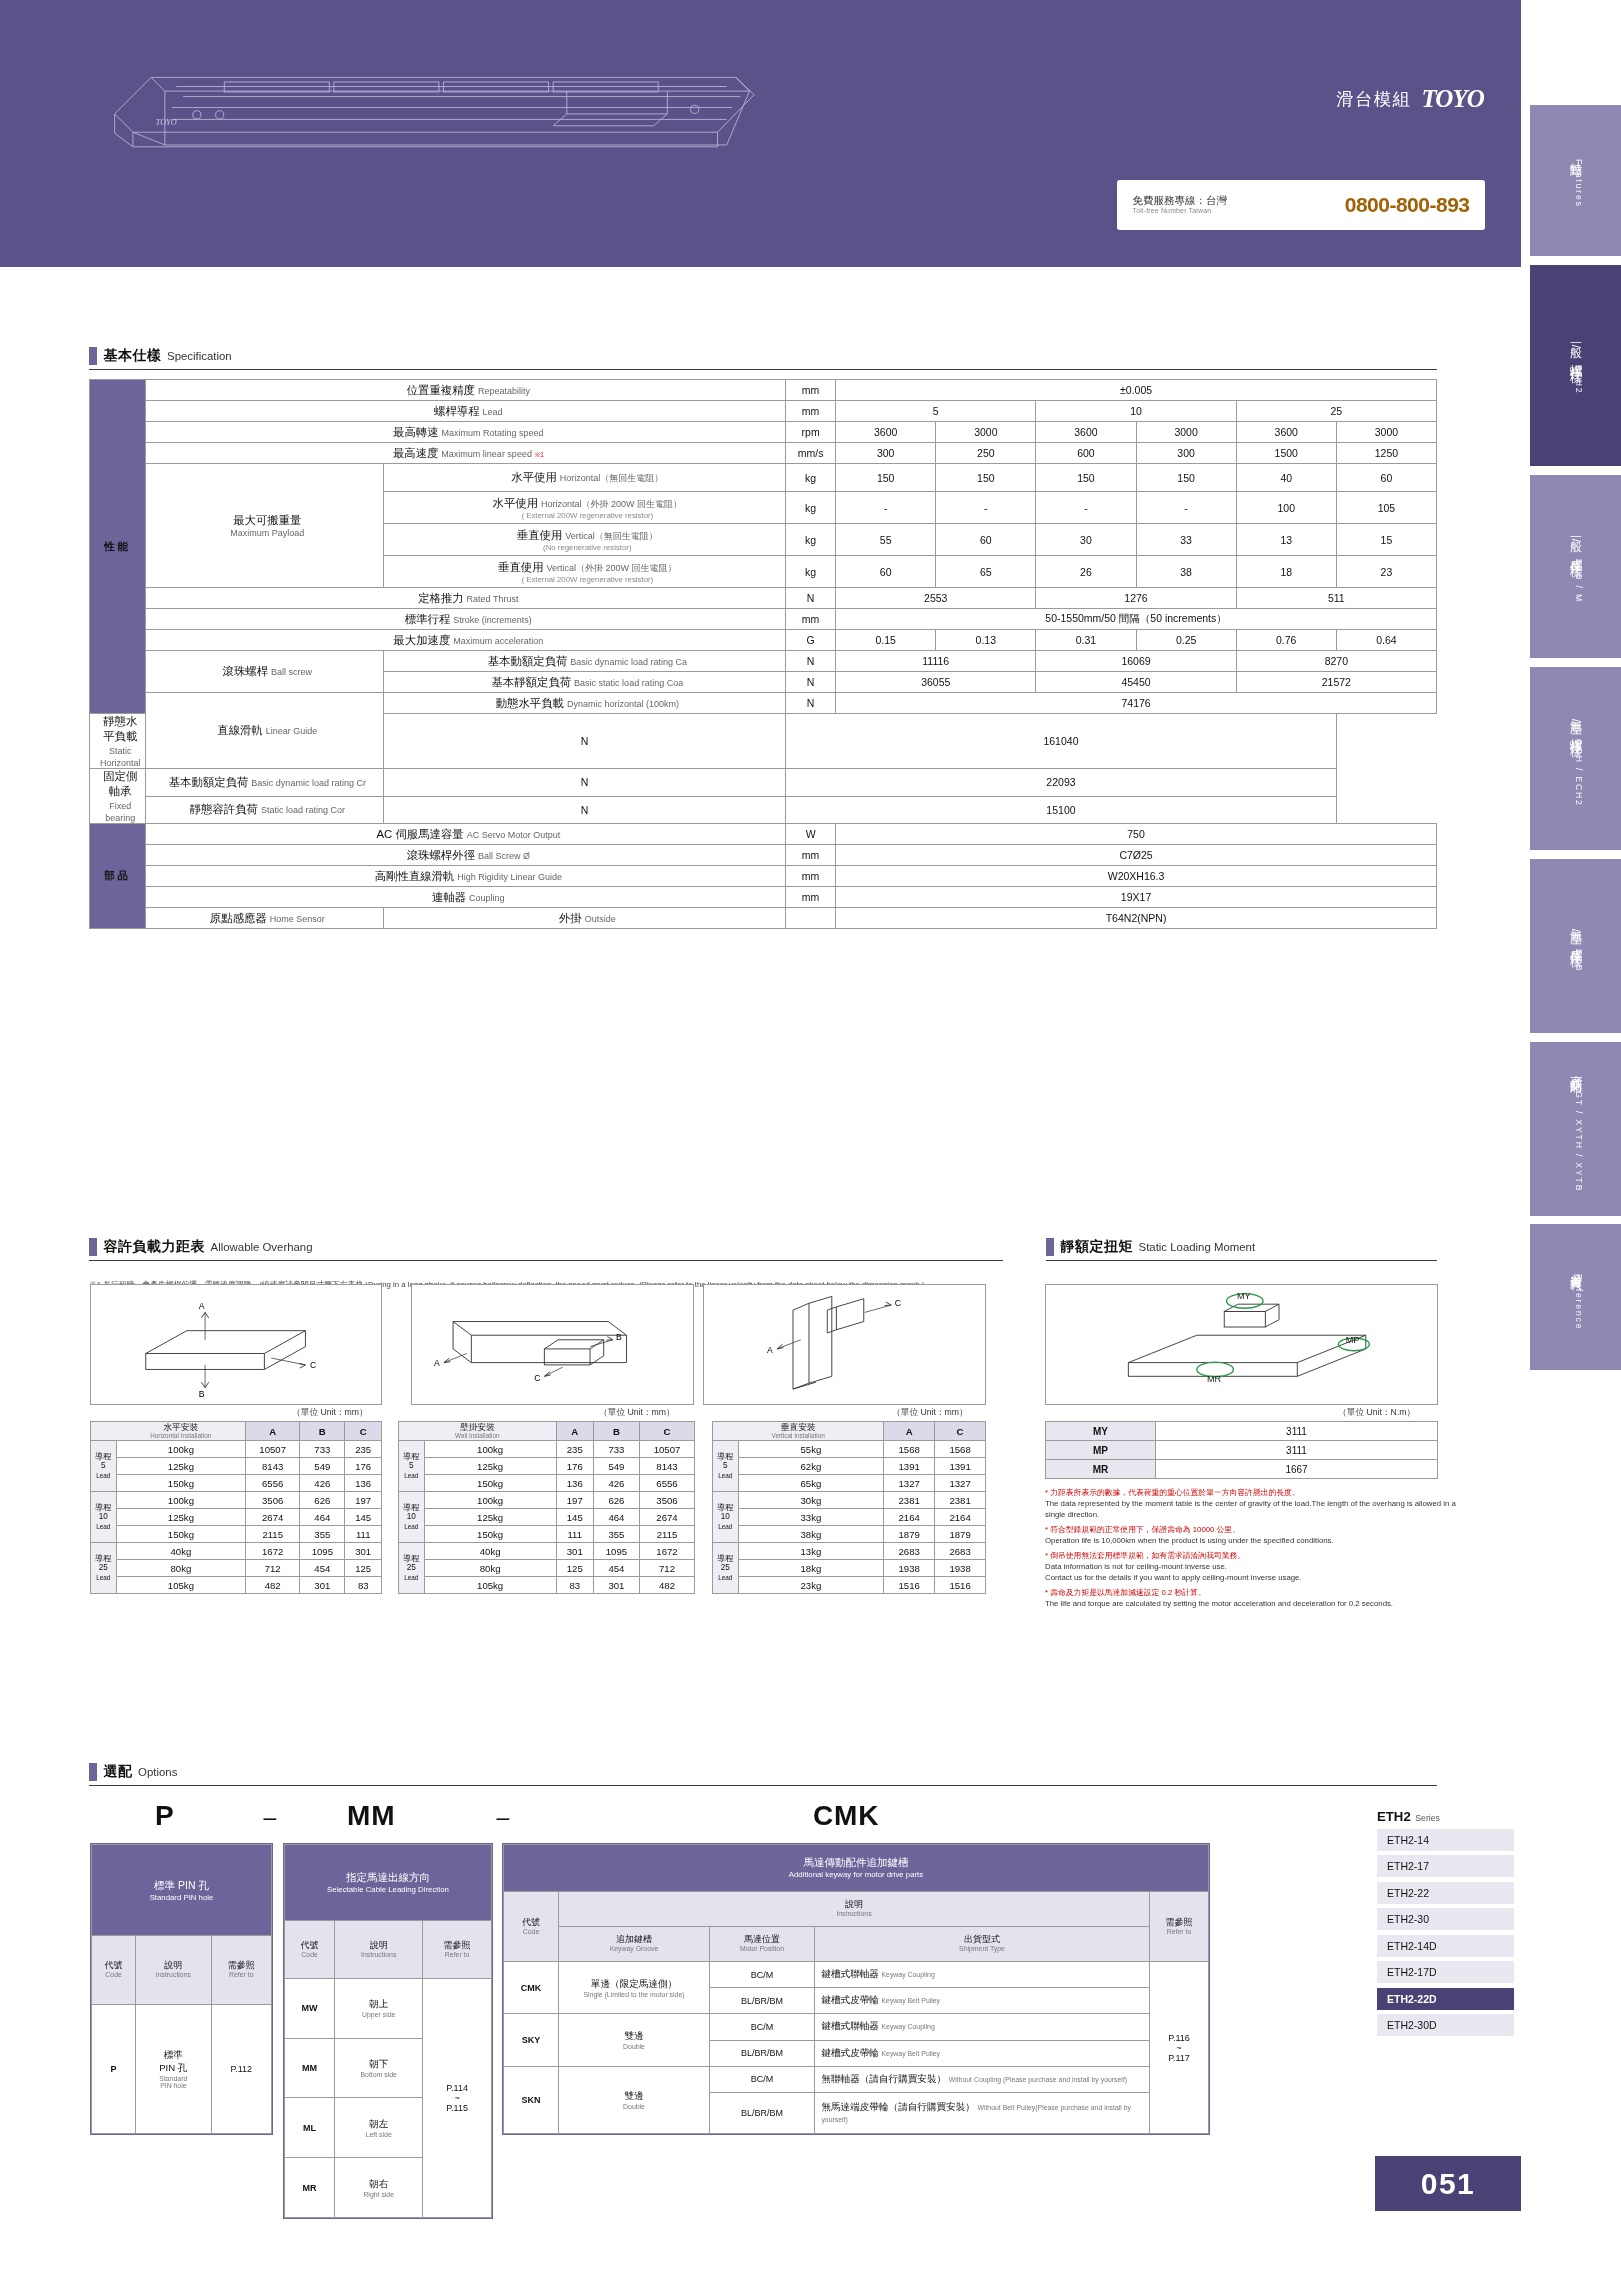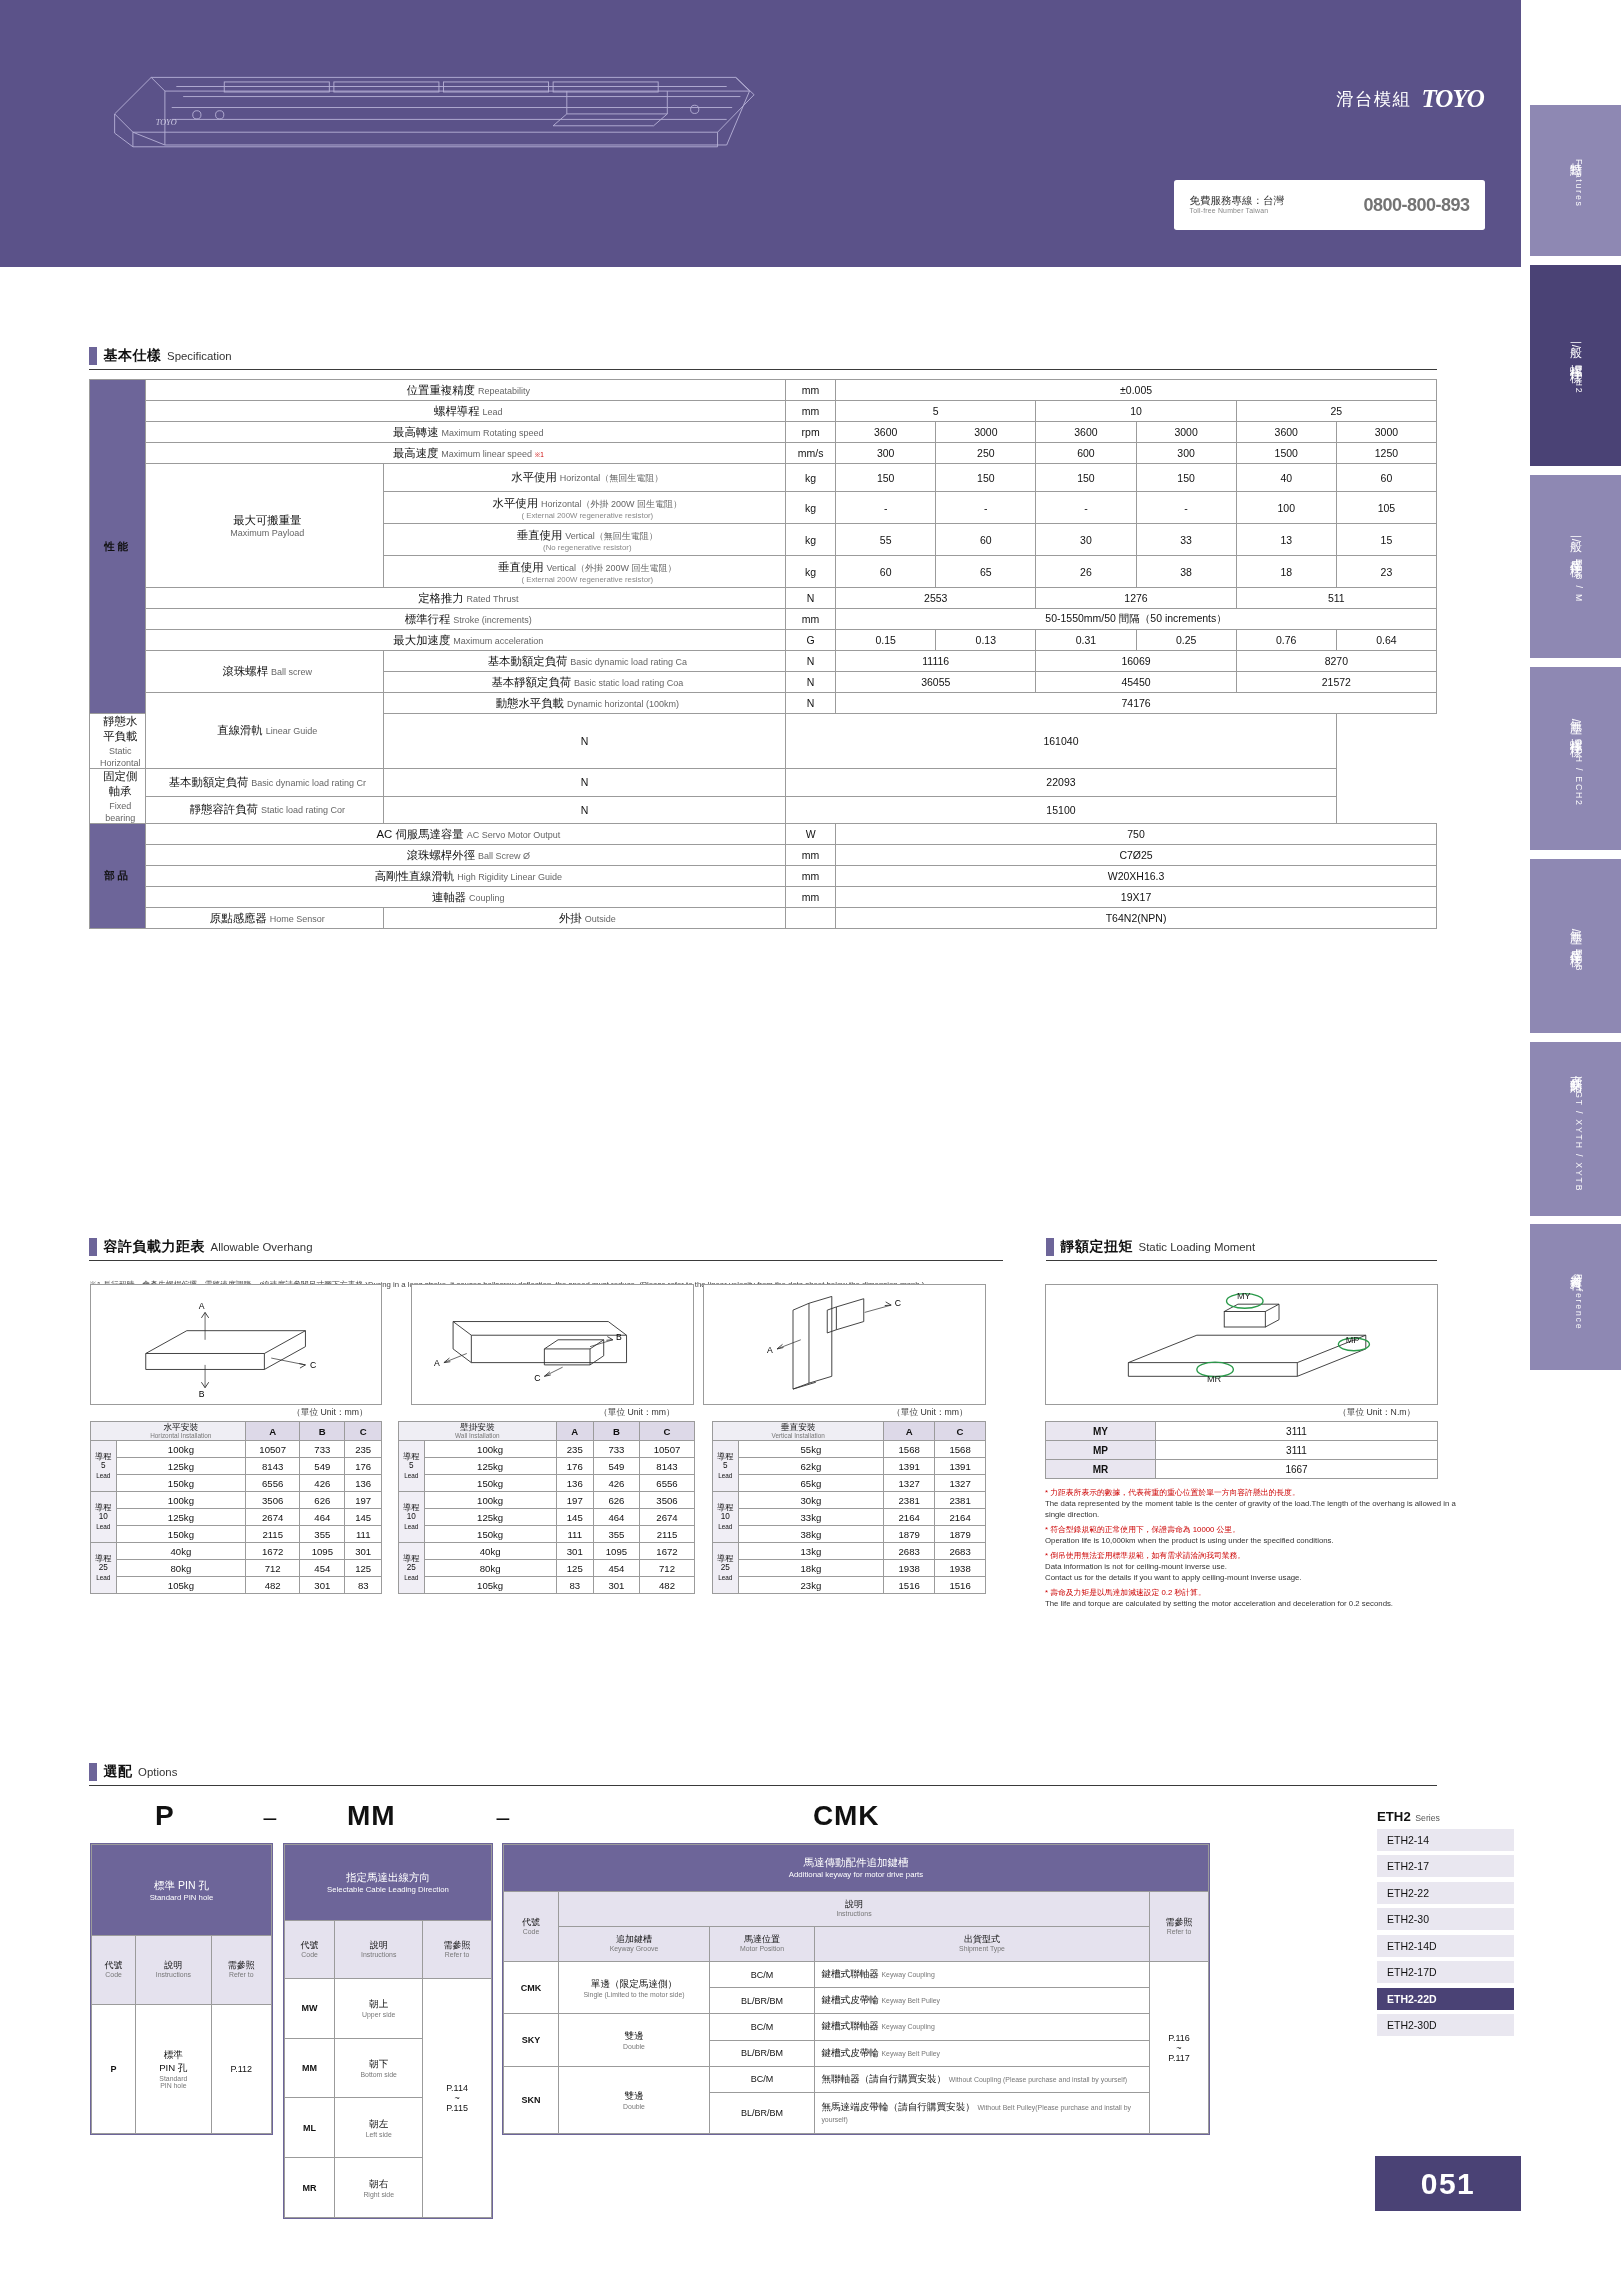--- a/index.html
+++ b/index.html
@@ -15,26 +15,26 @@
 
   
   .hero {
     position:absolute; left:0; top:0; width:1521px; height:267px;
     background:#5b5289;
   }
   .brandline { position:absolute; right:37px; top:85px; display:flex; align-items:center; gap:10px; }
   .brandline .cn { color:#fff; font-size:17.4px; letter-spacing:1.4px; }
   .toyo-logo { color:#fff; font-size:25px; font-weight:bold; font-style:italic; letter-spacing:-0.9px; font-family:"Liberation Serif", serif; }
   .tollbox {
-    position:absolute; right:36px; top:180px; width:311px; height:50px;
+    position:absolute; right:36px; top:180px; width:368px; height:50px;
     background:#fff; border-radius:2.7px; display:flex; align-items:center; padding:0 15.5px;
   }
   .toll-label { font-size:10.5px; color:#333; line-height:1.25; }
   .toll-label small { font-size:6.9px; color:#888; display:block; letter-spacing:0.2px;}
-  .toll-num { font-size:18px; font-weight:bold; color:#737373; margin-left:auto; letter-spacing:-0.5px;}
+  .toll-num { font-size:21px; font-weight:bold; color:#a16207; margin-left:auto; letter-spacing:-0.5px;}
 
   
   .rail { position:absolute; left:87px; top:18px; width:713px; height:169px; }
   .rail svg { width:100%; height:100%; }
 
   
   .sidetabs { position:absolute; right:0; top:0; width:100px; height:2284px; background:#ffffff; }
   .tab {
     position:absolute; left:9px; width:91px;
     background:#8e88b3; color:#fff;

